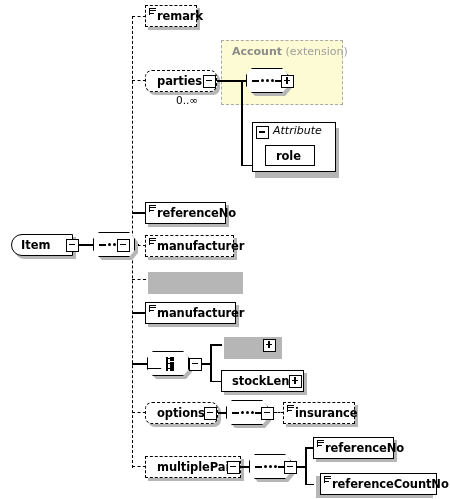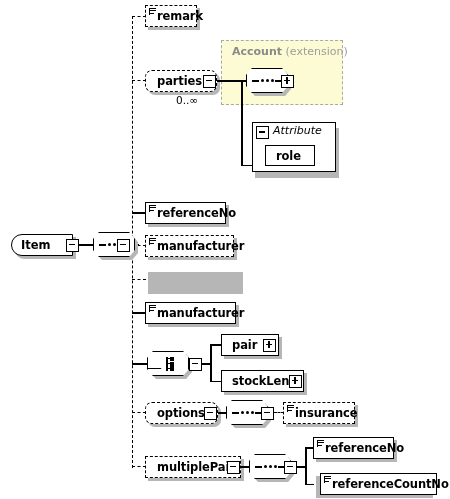--- a/index.html
+++ b/index.html
@@ -411,23 +411,20 @@
     </div>
   </div>
   <div class="toggle" style="left:189px; top:357.5px;"></div>
 
   <div class="ln h" style="left:202px; top:363.2px; width:9px;"></div>
   <div class="ln v" style="left:210px; top:344px; height:38px;"></div>
   <div class="ln h" style="left:210px; top:344px; width:12px;"></div>
   <div class="ln h" style="left:210px; top:380.5px; width:12px;"></div>
 
   <div class="shadow" style="left:224px; top:337px; width:58px; height:22px;"></div>
-  <div class="node" style="left:221px; top:334px; width:58px; padding-left:10px;">
-    <span>pair</span>
-  </div>
   <div class="toggle plus" style="left:263px; top:338.5px;"></div>
 
   <div class="shadow" style="left:224px; top:373px; width:83px; height:22px;"></div>
   <div class="node" style="left:221px; top:370px; width:83px; padding-left:10px;">
     <span>stockLens</span>
   </div>
   <div class="toggle plus" style="left:289px; top:374.5px;"></div>
 
   <div class="dash-h" style="left:132px; top:412px; width:14px;"></div>
   <div class="shadow" style="left:148px; top:405px; width:73px; height:22px; border-radius:7px;"></div>

